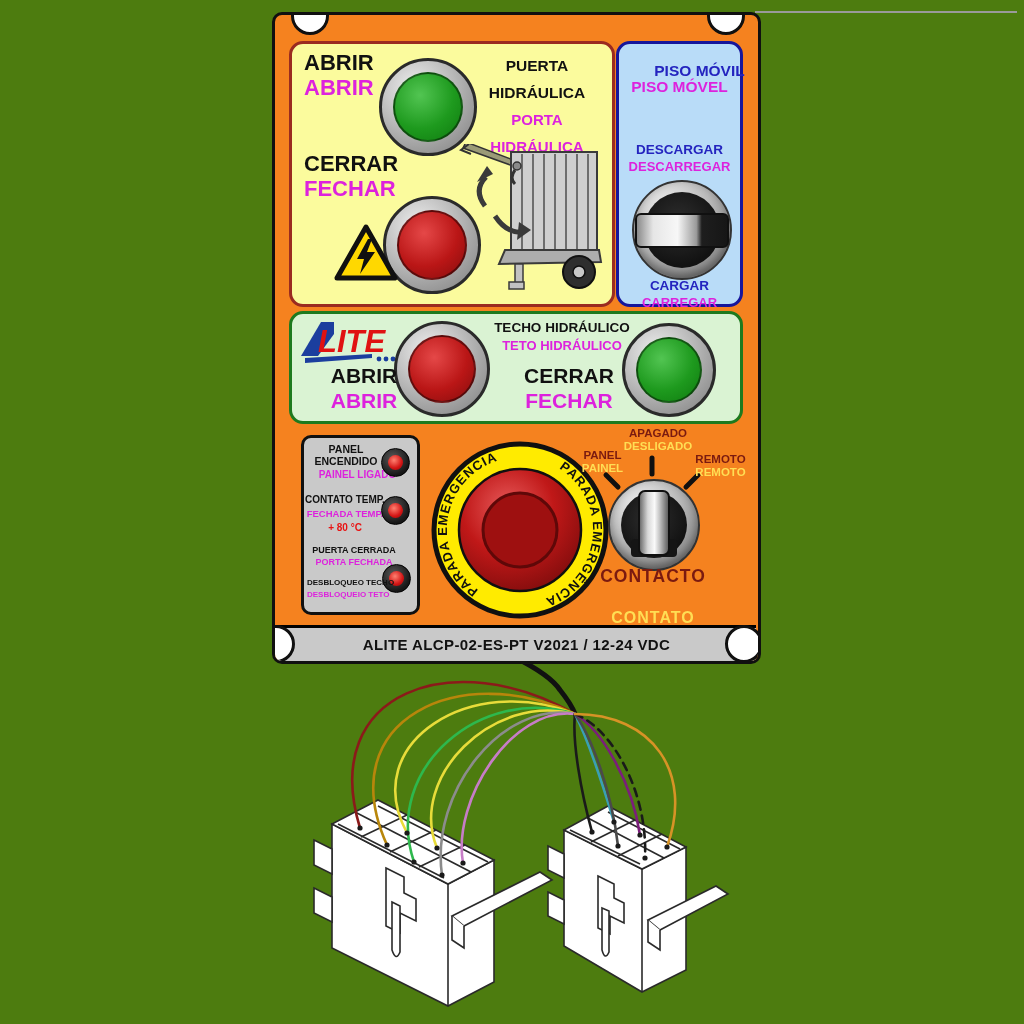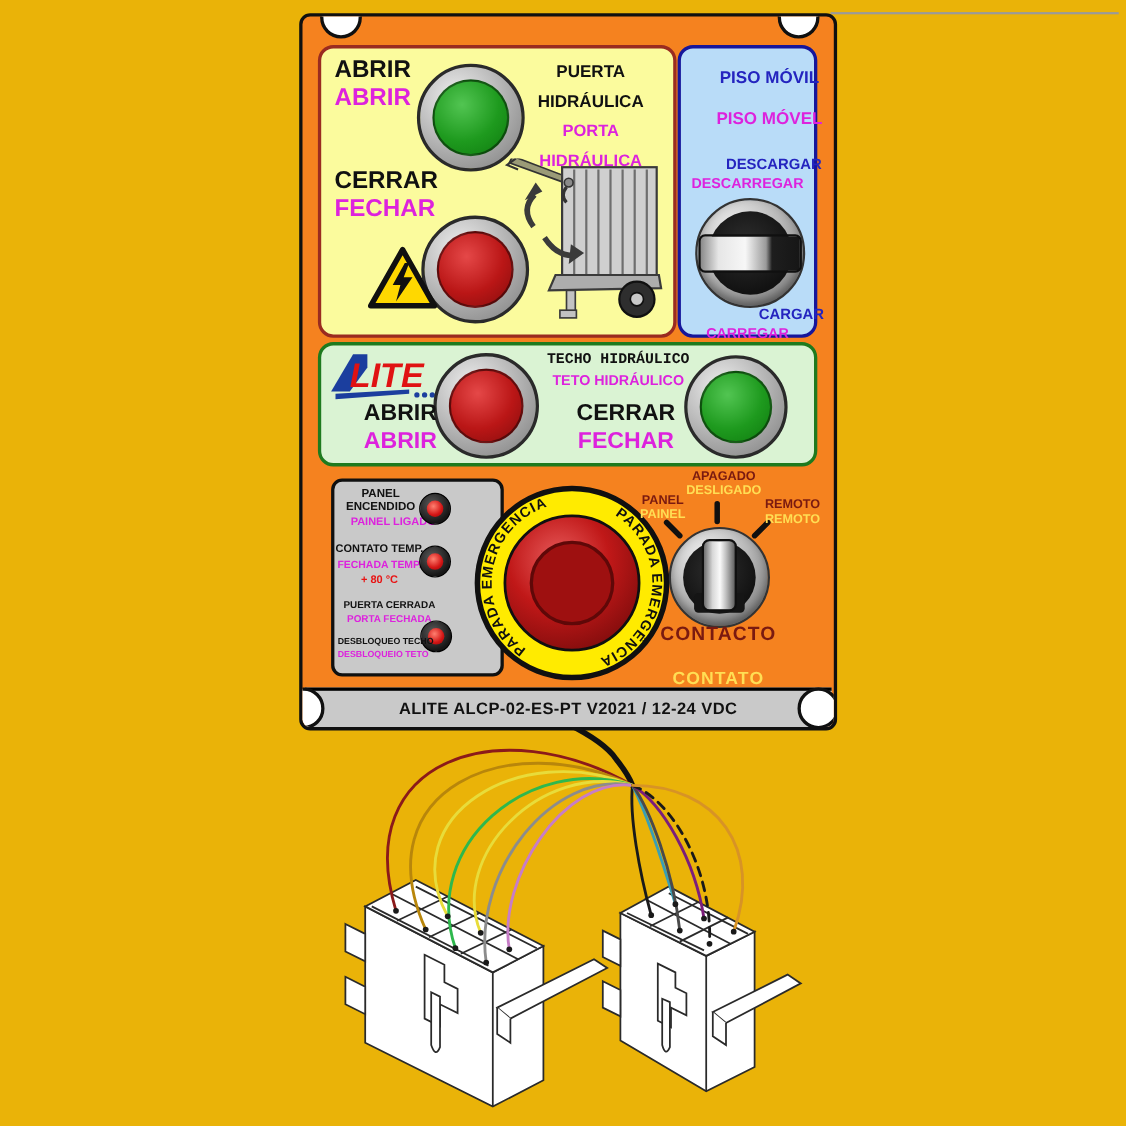--- a/index.html
+++ b/index.html
@@ -1,32 +1,32 @@
 <!DOCTYPE html>
 <html><head>
 <meta charset="utf-8">
 <style>
   html,body{margin:0;padding:0;background:#fff;}
-  #stage{position:relative;width:1024px;height:1024px;background:#eab308;overflow:hidden;
+  #stage{position:relative;width:1024px;height:1024px;background:#4d7c0f;overflow:hidden;
          font-family:"Liberation Sans",sans-serif;}
   .abs{position:absolute;}
   .b{font-weight:bold;}
   .ctr{text-align:center;}
 
   
   #panel{left:272px;top:12px;width:483px;height:646px;background:#F5821F;
          border:3px solid #101010;border-radius:10px;overflow:hidden;}
   .notch{background:#fff;border:3px solid #101010;border-radius:50%;width:32px;height:32px;z-index:9;}
 
   
   .secbox{border-radius:14px;}
   #yellow-box{left:14px;top:26px;width:320px;height:260px;background:#FBFB9D;border:3px solid #9A2B20;}
   #blue-box{left:341px;top:26px;width:121px;height:260px;background:#B9DCF8;border:3px solid #16169B;}
   #green-box{left:14px;top:296px;width:448px;height:107px;background:#DAF3D3;border:3px solid #1E7A1E;}
-  #ind-box{left:26px;top:420px;width:113px;height:174px;background:#C9C9C9;border:3px solid #101010;border-radius:10px;padding-left:38px;}
+  #ind-box{left:26px;top:420px;width:113px;height:174px;background:#C9C9C9;border:3px solid #101010;border-radius:10px;}
 
   
   .pushbtn{border-radius:50%;border:3px solid #2A2A2A;
            background:radial-gradient(circle at 35% 30%,#EFEFEF,#A8A8A8 60%,#7C7C7C);}
   .btn-face{position:absolute;inset:11px;border-radius:50%;border:2px solid rgba(0,0,0,.45);}
   .face-green{background:radial-gradient(circle at 38% 32%,#52C552,#1E9A1E 55%,#0F7A0F);}
   .face-red{background:radial-gradient(circle at 38% 32%,#E54848,#BA1616 55%,#840D0D);}
 
   
   .led{width:27px;height:27px;border-radius:50%;border:1px solid #000;
@@ -119,50 +119,50 @@
         <circle cx="120" cy="128" r="6" fill="#C8C8C8" stroke="#101010" stroke-width="1.5"></circle>
         <path d="M26,62 Q14,46 27,33" fill="none" stroke="#3A3A3A" stroke-width="5"></path>
         <polygon points="18,38 34,30 28,22" fill="#3A3A3A"></polygon>
         <path d="M36,72 Q48,90 64,88" fill="none" stroke="#3A3A3A" stroke-width="5"></path>
         <polygon points="58,96 72,86 60,78" fill="#3A3A3A"></polygon>
       </svg>
     </div>
 
     <div class="abs secbox" id="blue-box">
       <div class="abs b t-blue ctr" style="left:0;top:18px;width:100%;font-size:15.5px;margin-left:20px;">PISO MÓVIL</div>
-      <div class="abs b t-mag ctr" style="left:0;top:56px;width:100%;font-size:15.5px;margin-left:20px;">PISO MÓVEL</div>
-
-      <div class="abs b t-blue ctr" style="left:0;top:98px;width:100%;font-size:13.5px;margin-left:24px;">DESCARGAR</div>
+      <div class="abs b t-mag ctr" style="left:0;top:34px;width:100%;font-size:15.5px;">PISO MÓVEL</div>
+
+      <div class="abs b t-blue ctr" style="left:0;top:98px;width:100%;font-size:13.5px;">DESCARGAR</div>
       <div class="abs b t-mag ctr" style="left:0;top:115px;width:100%;font-size:13px;">DESCARREGAR</div>
 
       <div class="abs knob-outer" style="left:13px;top:136px;width:96px;height:96px;">
         <div class="knob-inner" style="inset:10px;"></div>
         <div class="lever-h" style="left:1px;top:31px;width:90px;height:31px;"></div>
       </div>
 
-      <div class="abs b t-blue ctr" style="left:0;top:234px;width:100%;font-size:13.5px;padding-left:40px;">CARGAR</div>
+      <div class="abs b t-blue ctr" style="left:0;top:234px;width:100%;font-size:13.5px;">CARGAR</div>
       <div class="abs b t-mag ctr" style="left:0;top:251px;width:100%;font-size:13px;">CARREGAR</div>
     </div>
 
     <div class="abs secbox" id="green-box">
 
       <svg class="abs" style="left:8px;top:5px;" width="98" height="48" viewBox="0 0 98 48">
         <path d="M1,37 L21,3 L34,3 L34,15 L18,37 Z" fill="#1B3E9E"></path>
         <text x="18" y="33" font-size="31" font-weight="bold" font-style="italic" fill="#E01212">LITE</text>
         <polygon points="5,39 72,35 72,39 5,44" fill="#1B3E9E"></polygon>
         <circle cx="79" cy="40" r="2.4" fill="#1B3E9E"></circle>
         <circle cx="86" cy="40" r="2.4" fill="#1B3E9E"></circle>
         <circle cx="93" cy="40" r="2.4" fill="#1B3E9E"></circle>
       </svg>
 
       <div class="abs pushbtn" style="left:102px;top:7px;width:90px;height:90px;">
         <div class="btn-face face-red"></div>
       </div>
 
-      <div class="abs b t-black ctr" style="left:170px;top:6px;width:200px;font-size:13.5px;font-family:Liberation Mono, monospace;">TECHO HIDRÁULICO</div>
+      <div class="abs b t-black ctr" style="left:170px;top:6px;width:200px;font-size:13.5px;">TECHO HIDRÁULICO</div>
       <div class="abs b t-mag ctr" style="left:170px;top:24px;width:200px;font-size:13px;">TETO HIDRÁULICO</div>
 
       <div class="abs b t-black ctr" style="left:22px;top:50px;width:100px;font-size:21px;">ABRIR</div>
       <div class="abs b t-mag ctr" style="left:22px;top:75px;width:100px;font-size:21px;">ABRIR</div>
 
       <div class="abs b t-black ctr" style="left:222px;top:50px;width:110px;font-size:21px;">CERRAR</div>
       <div class="abs b t-mag ctr" style="left:222px;top:75px;width:110px;font-size:21px;">FECHAR</div>
 
       <div class="abs pushbtn" style="left:330px;top:9px;width:88px;height:88px;">
         <div class="btn-face face-green"></div>

